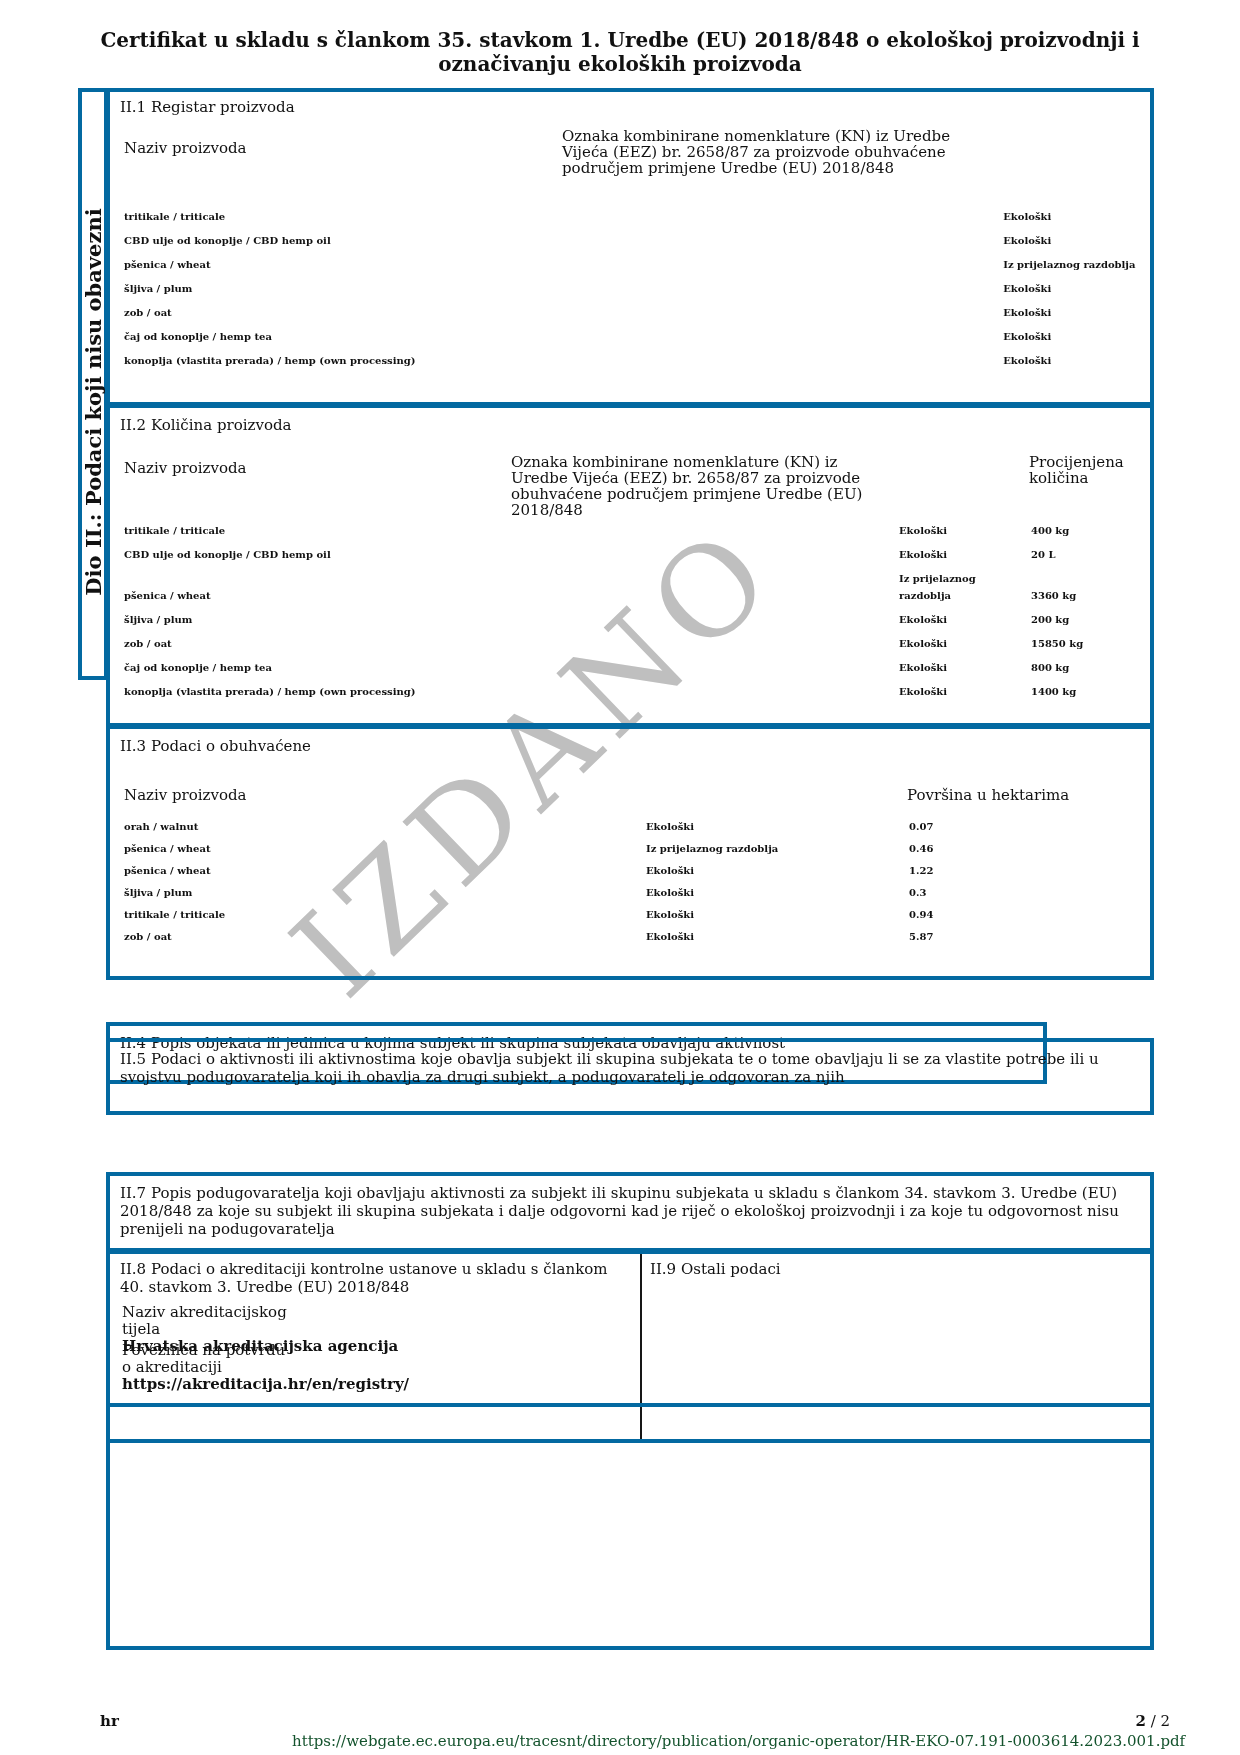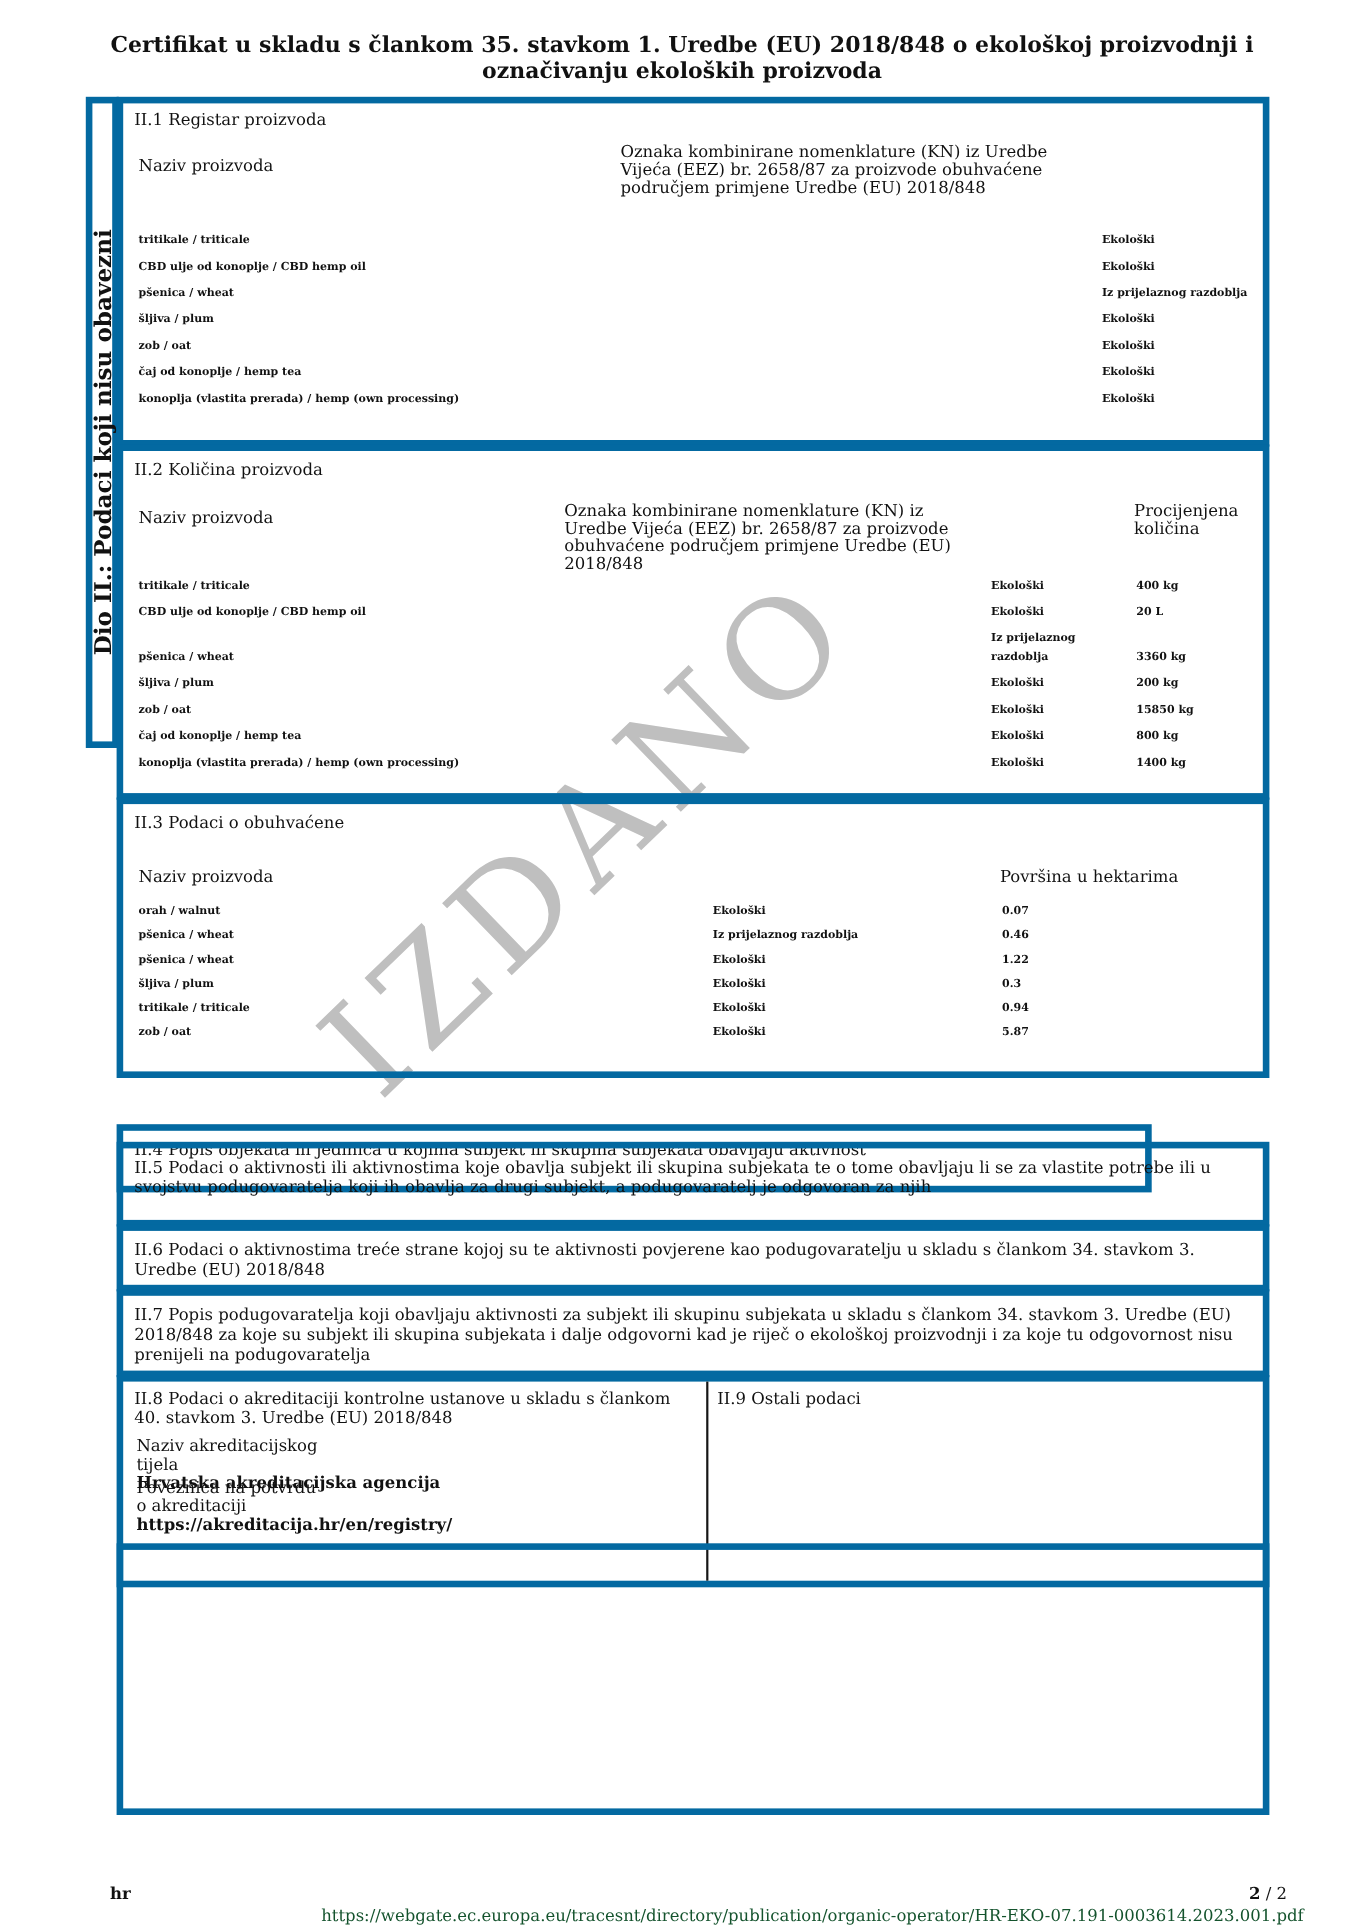--- a/index.html
+++ b/index.html
@@ -5,21 +5,21 @@
   html,body{margin:0;padding:0;background:#ffffff;}
   .page{position:relative;width:1240px;height:1755px;background:#ffffff;
         font-family:"DejaVu Serif", serif;color:#111;overflow:hidden;}
   .doc-title{position:absolute;top:28px;left:0;right:0;text-align:center;
         font-size:20px;font-weight:bold;line-height:24px;}
   .doc-title span{display:inline-block;max-width:1040px;}
   .watermark{position:absolute;left:535px;top:760px;
         transform:translate(-50%,-50%) rotate(-44deg);
         font-size:125px;letter-spacing:12px;color:#bfbfbf;z-index:0;
         font-family:"DejaVu Serif", serif;white-space:nowrap;}
-  .box{position:absolute;border:6px solid #0369a1;box-sizing:border-box;z-index:1;background:transparent;}
+  .box{position:absolute;border:4px solid #0369a1;box-sizing:border-box;z-index:1;background:transparent;}
   .abs{position:absolute;}
   .sec-title{font-size:15px;line-height:18px;}
   .colhead{font-size:15px;line-height:16px;}
   .prodrows{position:absolute;}
   .prow{display:flex;align-items:flex-end;margin-bottom:7px;
         font-weight:bold;font-size:10px;line-height:17px;}
   .prow3{margin-bottom:6px;line-height:16px;}
   .c1p{width:887px;} .c1s{width:140px;}
   .c2p{width:775px;} .c2s{width:132px;} .c2q{flex:1;}
   .c3p{width:522px;} .c3s{width:263px;} .c3a{flex:1;}
@@ -170,23 +170,20 @@
   </div>
 
   <div class="box" style="left:106px;top:978px;width:941px;height:62px;margin-top:44px;">
     <div class="abs para" style="left:10px;top:8px;right:10px;">II.4 Popis objekata ili jedinica u kojima subjekt ili skupina subjekata obavljaju aktivnost</div>
   </div>
 
   <div class="box" style="left:106px;top:1038px;width:1048px;height:77px;">
     <div class="abs para" style="left:10px;top:8px;right:10px;">II.5 Podaci o aktivnosti ili aktivnostima koje obavlja subjekt ili skupina subjekata te o tome obavljaju li se za vlastite potrebe ili u svojstvu podugovaratelja koji ih obavlja za drugi subjekt, a podugovaratelj je odgovoran za njih</div>
   </div>
 
-  <div class="box" style="left:106px;top:1113px;width:1048px;height:61px;">
-    <div class="abs para" style="left:10px;top:8px;right:10px;">II.6 Podaci o aktivnostima treće strane kojoj su te aktivnosti povjerene kao podugovaratelju u skladu s člankom 34. stavkom 3. Uredbe (EU) 2018/848</div>
-  </div>
 
   <div class="box" style="left:106px;top:1172px;width:1048px;height:80px;">
     <div class="abs para" style="left:10px;top:8px;right:10px;">II.7 Popis podugovaratelja koji obavljaju aktivnosti za subjekt ili skupinu subjekata u skladu s člankom 34. stavkom 3. Uredbe (EU) 2018/848 za koje su subjekt ili skupina subjekata i dalje odgovorni kad je riječ o ekološkoj proizvodnji i za koje tu odgovornost nisu prenijeli na podugovaratelja</div>
   </div>
 
   <div class="box" style="left:106px;top:1250px;width:1048px;height:193px;">
     <div class="divider89"></div>
     <div class="abs para" style="left:10px;top:6px;width:490px;">II.8 Podaci o akreditaciji kontrolne ustanove u skladu s člankom 40. stavkom 3. Uredbe (EU) 2018/848</div>
     <div class="fieldrow" style="left:12px;top:50px;width:500px;">
       <div class="flabel">Naziv akreditacijskog tijela</div>

